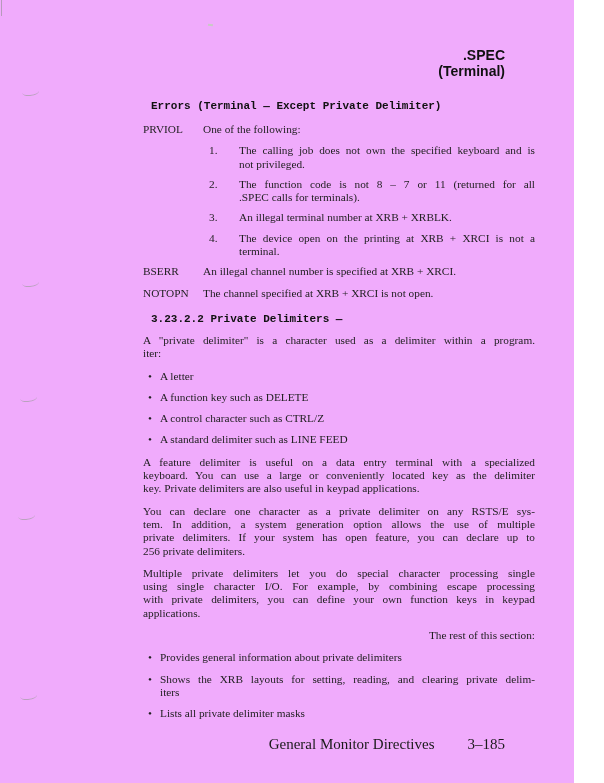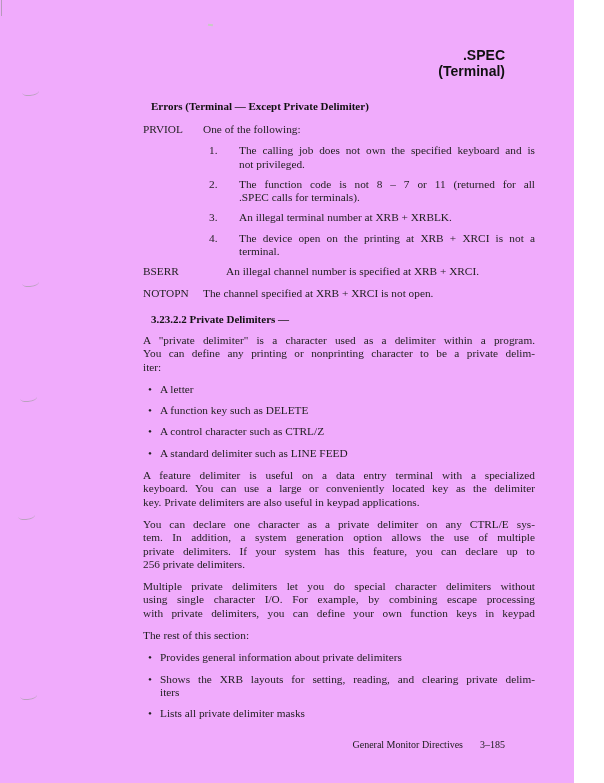--- a/index.html
+++ b/index.html
@@ -30,21 +30,21 @@
 
   
   .content {
     position: absolute;
     left: 143px;
     top: 100px;
     width: 392px;
   }
 
   .sec-heading {
-    font-family: Liberation Serif, serif;
+    font-family: Liberation Mono, monospace;
     font-weight: bold;
     font-size: 11px;
     line-height: 13px;
     color: #111;
     margin: 0 0 10px 0;
     padding-left: 8px;
   }
   .sec-heading.second { margin: 13px 0 8px 0; }
 
   .line { display: block; }
@@ -58,31 +58,31 @@
   .num-label { width: 30px; flex: 0 0 30px; }
   .num-text { flex: 1; }
 
   .para { margin: 0 0 9px 0; }
 
   .bullet-item { display: flex; padding-left: 5px; margin-bottom: 8px; }
   .bullet-glyph { width: 12px; flex: 0 0 12px; }
   .bullet-text { flex: 1; }
   .bullets { margin-bottom: 9px; }
 
-  .intro-line { margin: 0 0 9px 0; }
+  .intro-line { margin: 0 0 9px 0; text-align: right; }
 
   
   .doc-footer {
     position: absolute;
     top: 738px;
     right: 69px;
     display: flex;
     align-items: baseline;
-    gap: 17px;
-    font-size: 10px;
+    gap: 33px;
+    font-size: 15px;
     color: #1a1a1a;
   }
   .page-num { font-weight: normal; }
 
   
   .squiggle {
     position: absolute;
     width: 17px;
     height: 7px;
     border-bottom: 1.5px solid #9e9e9e;
@@ -156,35 +156,34 @@
     </div>
 
     <div class="num-item">
       <span class="num-label">4.</span>
       <span class="num-text">
         <span class="line j">The device open on the printing at XRB + XRCI is not a</span>
         <span class="line">terminal.</span>
       </span>
     </div>
 
-    <div class="code-row" style="margin-top:6px;gap:23px;">
+    <div class="code-row" style="margin-top:6px;">
       <span class="code-label">BSERR</span>
       <span class="code-text">An illegal channel number is specified at XRB + XRCI.</span>
     </div>
 
     <div class="code-row">
       <span class="code-label">NOTOPN</span>
       <span class="code-text">The channel specified at XRB + XRCI is not open.</span>
     </div>
 
     <div class="sec-heading second">3.23.2.2 Private Delimiters —</div>
 
     <div class="para">
       <span class="line j">A "private delimiter" is a character used as a delimiter within a program.</span>
-      <span class="line j">You can define any printing or nonprinting character to be a private delim-</span>
       <span class="line">iter:</span>
     </div>
 
     <div class="bullets">
       <div class="bullet-item">
         <span class="bullet-glyph">•</span>
         <span class="bullet-text">A letter</span>
       </div>
       <div class="bullet-item">
         <span class="bullet-glyph">•</span>
@@ -200,30 +199,31 @@
       </div>
     </div>
 
     <div class="para">
       <span class="line j">A feature delimiter is useful on a data entry terminal with a specialized</span>
       <span class="line j">keyboard. You can use a large or conveniently located key as the delimiter</span>
       <span class="line">key. Private delimiters are also useful in keypad applications.</span>
     </div>
 
     <div class="para">
-      <span class="line j">You can declare one character as a private delimiter on any CTRL/E sys-</span>
+      <span class="line j">You can declare one character as a private delimiter on any RSTS/E sys-</span>
       <span class="line j">tem. In addition, a system generation option allows the use of multiple</span>
-      <span class="line j">private delimiters. If your system has this feature, you can declare up to</span>
+      <span class="line j">private delimiters. If your system has open feature, you can declare up to</span>
       <span class="line">256 private delimiters.</span>
     </div>
 
     <div class="para">
-      <span class="line j">Multiple private delimiters let you do special character delimiters without</span>
+      <span class="line j">Multiple private delimiters let you do special character processing single</span>
       <span class="line j">using single character I/O. For example, by combining escape processing</span>
       <span class="line j">with private delimiters, you can define your own function keys in keypad</span>
+      <span class="line">applications.</span>
     </div>
 
     <div class="intro-line">The rest of this section:</div>
 
     <div class="bullets">
       <div class="bullet-item">
         <span class="bullet-glyph">•</span>
         <span class="bullet-text">
           <span class="line">Provides general information about private delimiters</span>
         </span>

